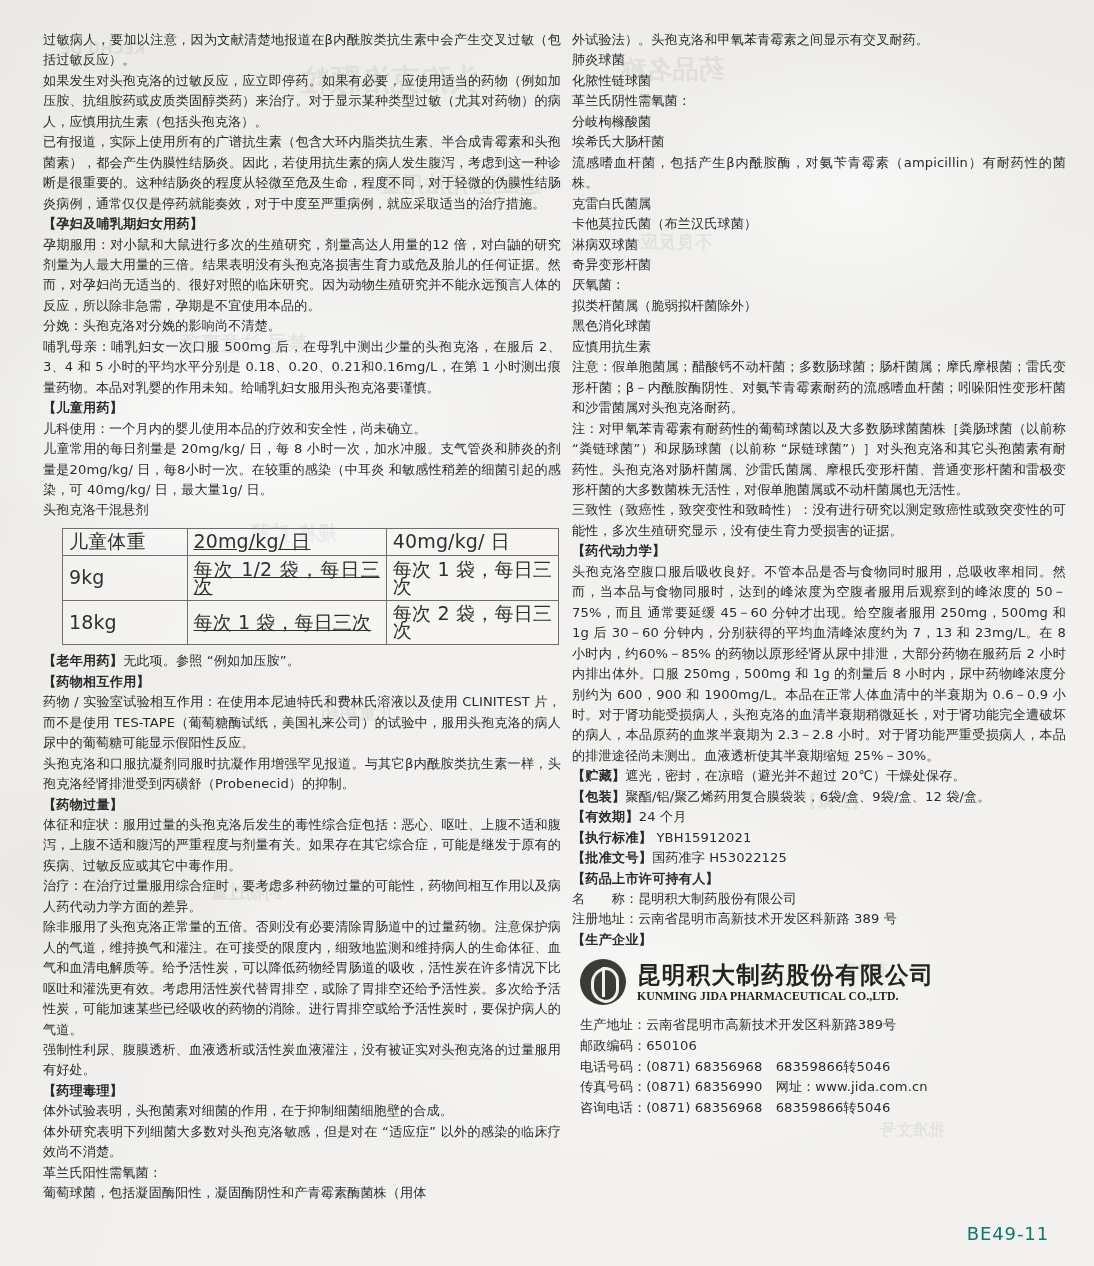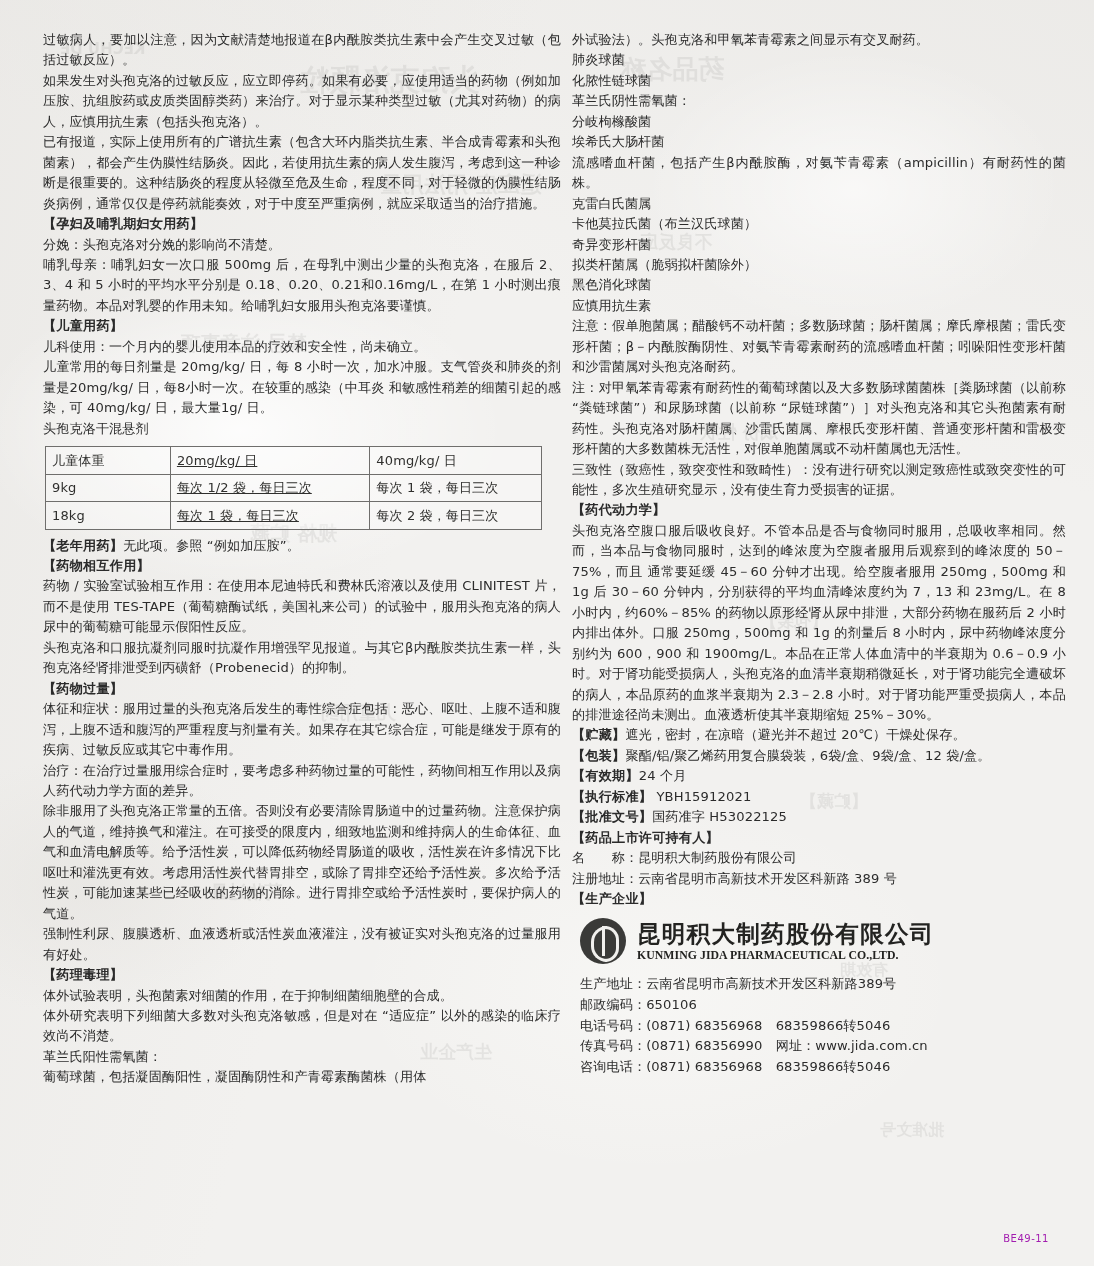--- a/index.html
+++ b/index.html
@@ -43,22 +43,22 @@
   .col-left{left:43px;width:518px;}
   .col-right{left:572px;width:494px;}
 
   p{margin:0;}
   .hd{font-weight:700;letter-spacing:.02em;font-family:Liberation Serif, serif;}
 
   
   table.dose{
     border-collapse:collapse;
     width:497px;
-    margin:7px 0 6px 2px;
-    font-size:13px;
+    margin:7px 0 6px 19px;
+    font-size:19px;
     background:rgba(255,255,255,.30);
   }
   table.dose td{
     border:1px solid #6f6e6c;
     padding:4.5px 6px 5px;
     line-height:17px;
     color:#2f2f2d;
   }
   td.c-w{width:118px;padding-left:22px;}
   td.c-a{width:196px;padding-left:16px;text-decoration:underline;}
@@ -101,21 +101,21 @@
   .logo-en{
     font-size:11.8px;font-weight:700;letter-spacing:.004em;
     color:#232321;margin-top:2px;font-family:Liberation Serif, serif;
   }
 
   .contact{margin-left:8px;line-height:20.6px;}
   .lab{display:inline-block;}
 
   .footer-code{
     position:absolute;right:45px;bottom:22px;
-    font-size:10px;letter-spacing:.05em;color:#a21caf;
+    font-size:18px;letter-spacing:.05em;color:#0f766e;
     z-index:3;
   }
 </style>
 </head>
 <body>
 
 <div class="paper-texture"></div>
 
 <div class="showthrough">
   <div class="st" style="left:60px;top:40px;font-size:15px;">KECHU DE</div>
@@ -137,20 +137,21 @@
 
 <div class="sheet">
 
   <div class="col col-left">
 
     <p>过敏病人，要加以注意，因为文献清楚地报道在β内酰胺类抗生素中会产生交叉过敏（包括过敏反应）。</p>
     <p>如果发生对头孢克洛的过敏反应，应立即停药。如果有必要，应使用适当的药物（例如加压胺、抗组胺药或皮质类固醇类药）来治疗。对于显示某种类型过敏（尤其对药物）的病人，应慎用抗生素（包括头孢克洛）。</p>
     <p>已有报道，实际上使用所有的广谱抗生素（包含大环内脂类抗生素、半合成青霉素和头孢菌素），都会产生伪膜性结肠炎。因此，若使用抗生素的病人发生腹泻，考虑到这一种诊断是很重要的。这种结肠炎的程度从轻微至危及生命，程度不同，对于轻微的伪膜性结肠炎病例，通常仅仅是停药就能奏效，对于中度至严重病例，就应采取适当的治疗措施。</p>
 
     <p class="hd">【孕妇及哺乳期妇女用药】</p>
+    <p>孕期服用：对小鼠和大鼠进行多次的生殖研究，剂量高达人用量的12 倍，对白鼬的研究剂量为人最大用量的三倍。结果表明没有头孢克洛损害生育力或危及胎儿的任何证据。然而，对孕妇尚无适当的、很好对照的临床研究。因为动物生殖研究并不能永远预言人体的反应，所以除非急需，孕期是不宜使用本品的。</p>
     <p>分娩：头孢克洛对分娩的影响尚不清楚。</p>
     <p>哺乳母亲：哺乳妇女一次口服 500mg 后，在母乳中测出少量的头孢克洛，在服后 2、3、4 和 5 小时的平均水平分别是 0.18、0.20、0.21和0.16mg/L，在第 1 小时测出痕量药物。本品对乳婴的作用未知。给哺乳妇女服用头孢克洛要谨慎。</p>
 
     <p class="hd">【儿童用药】</p>
     <p>儿科使用：一个月内的婴儿使用本品的疗效和安全性，尚未确立。</p>
     <p>儿童常用的每日剂量是 20mg/kg/ 日，每 8 小时一次，加水冲服。支气管炎和肺炎的剂量是20mg/kg/ 日，每8小时一次。在较重的感染（中耳炎 和敏感性稍差的细菌引起的感染，可 40mg/kg/ 日，最大量1g/ 日。</p>
     <p>头孢克洛干混悬剂</p>
 
     <table class="dose">
       <tbody>
@@ -195,21 +196,23 @@
 
     <p>外试验法）。头孢克洛和甲氧苯青霉素之间显示有交叉耐药。</p>
     <p>肺炎球菌</p>
     <p>化脓性链球菌</p>
     <p>革兰氏阴性需氧菌：</p>
     <p>分岐枸橼酸菌</p>
     <p>埃希氏大肠杆菌</p>
     <p>流感嗜血杆菌，包括产生β内酰胺酶，对氨苄青霉素（ampicillin）有耐药性的菌株。</p>
     <p>克雷白氏菌属</p>
     <p>卡他莫拉氏菌（布兰汉氏球菌）</p>
+    <p>淋病双球菌</p>
     <p>奇异变形杆菌</p>
+    <p>厌氧菌：</p>
     <p>拟类杆菌属（脆弱拟杆菌除外）</p>
     <p>黑色消化球菌</p>
     <p>应慎用抗生素</p>
     <p>注意：假单胞菌属；醋酸钙不动杆菌；多数肠球菌；肠杆菌属；摩氏摩根菌；雷氏变形杆菌；β－内酰胺酶阴性、对氨苄青霉素耐药的流感嗜血杆菌；吲哚阳性变形杆菌和沙雷菌属对头孢克洛耐药。</p>
     <p>注：对甲氧苯青霉素有耐药性的葡萄球菌以及大多数肠球菌菌株［粪肠球菌（以前称 “粪链球菌”）和尿肠球菌（以前称 “尿链球菌”）］对头孢克洛和其它头孢菌素有耐药性。头孢克洛对肠杆菌属、沙雷氏菌属、摩根氏变形杆菌、普通变形杆菌和雷极变形杆菌的大多数菌株无活性，对假单胞菌属或不动杆菌属也无活性。</p>
     <p>三致性（致癌性，致突变性和致畸性）：没有进行研究以测定致癌性或致突变性的可能性，多次生殖研究显示，没有使生育力受损害的证据。</p>
 
     <p class="hd">【药代动力学】</p>
     <p>头孢克洛空腹口服后吸收良好。不管本品是否与食物同时服用，总吸收率相同。然而，当本品与食物同服时，达到的峰浓度为空腹者服用后观察到的峰浓度的 50－75%，而且 通常要延缓 45－60 分钟才出现。给空腹者服用 250mg，500mg 和 1g 后 30－60 分钟内，分别获得的平均血清峰浓度约为 7，13 和 23mg/L。在 8 小时内，约60%－85% 的药物以原形经肾从尿中排泄，大部分药物在服药后 2 小时内排出体外。口服 250mg，500mg 和 1g 的剂量后 8 小时内，尿中药物峰浓度分别约为 600，900 和 1900mg/L。本品在正常人体血清中的半衰期为 0.6－0.9 小时。对于肾功能受损病人，头孢克洛的血清半衰期稍微延长，对于肾功能完全遭破坏的病人，本品原药的血浆半衰期为 2.3－2.8 小时。对于肾功能严重受损病人，本品的排泄途径尚未测出。血液透析使其半衰期缩短 25%－30%。</p>
 

